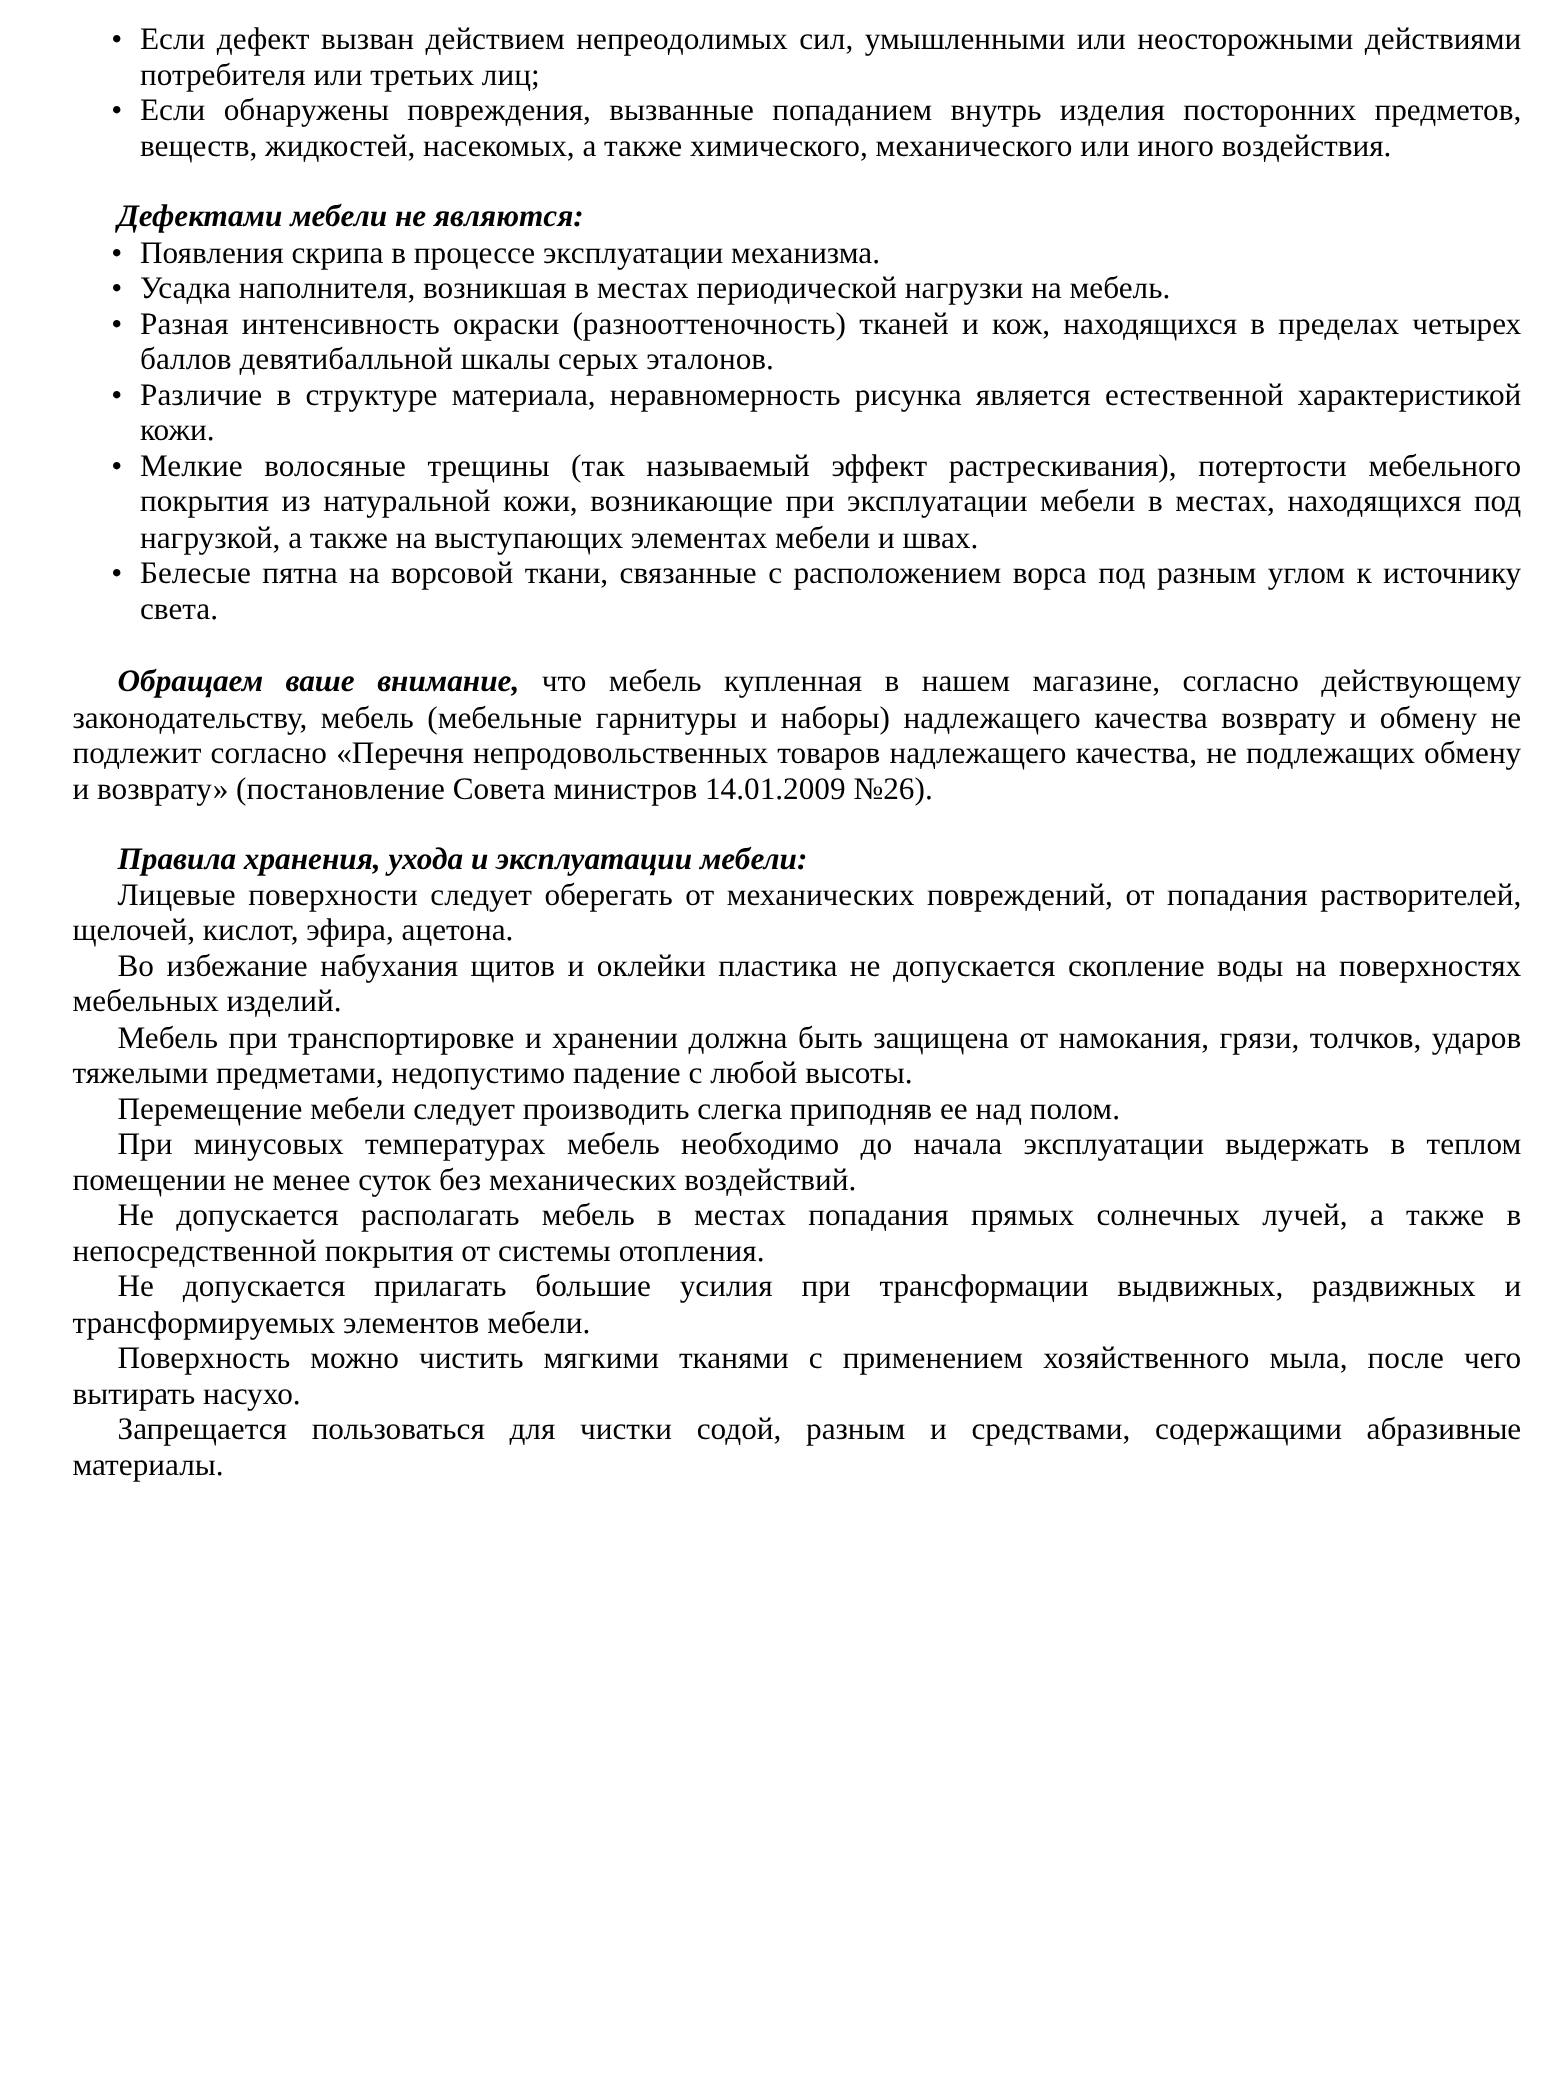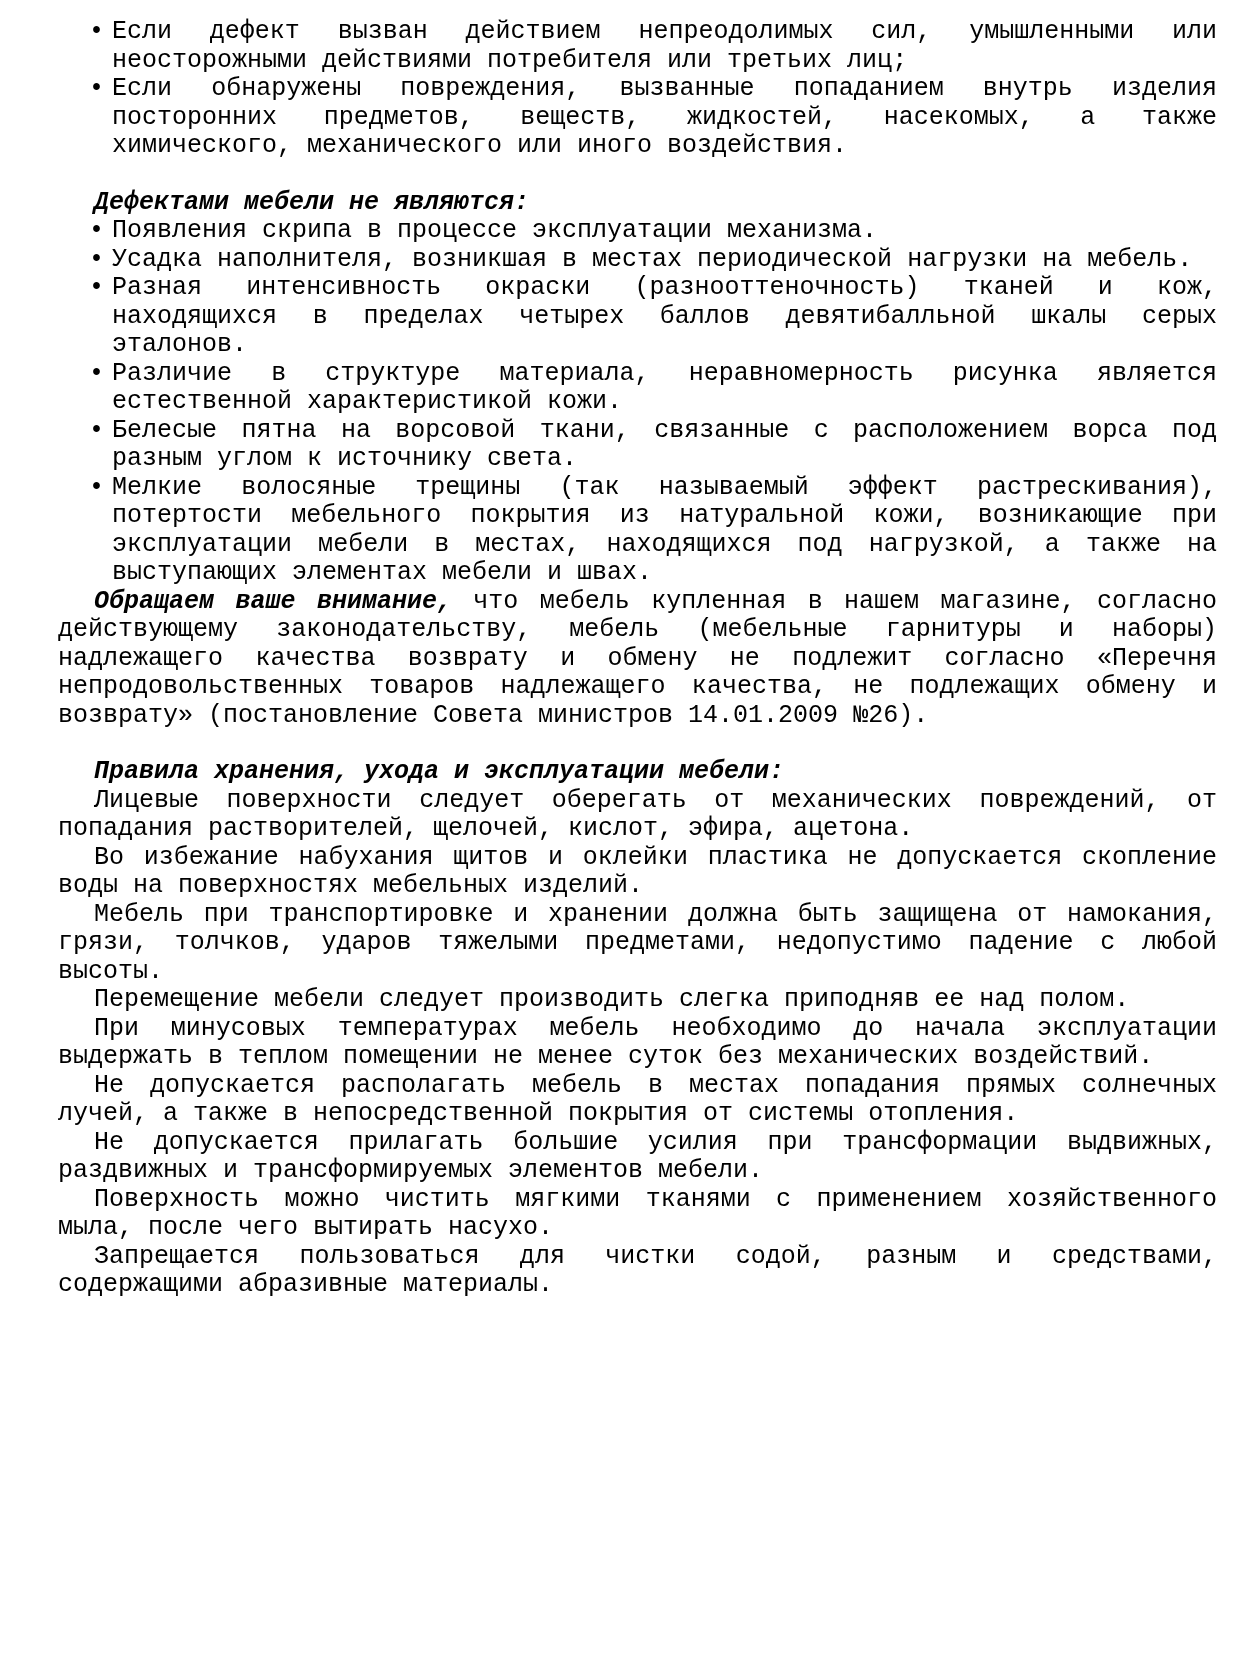--- a/index.html
+++ b/index.html
@@ -12,21 +12,21 @@
     height: 1673px;
     overflow: hidden;
   }
   .page {
     box-sizing: border-box;
     width: 1241px;
     height: 1673px;
     padding: 18px 24px 0 58px;
     background: #ffffff;
     color: #000000;
-    font-family: Liberation Mono, monospace;
+    font-family: Liberation Serif, serif;
     font-size: 25px;
     line-height: 28.5px;
     text-align: justify;
   }
   ul.blist {
     list-style: none;
     margin: 0;
     padding: 0;
   }
   ul.blist > li {
@@ -43,20 +43,21 @@
     margin: 28px 0 0 0;
     font-weight: bold;
     font-style: italic;
     text-indent: 36px;
   }
   p.para {
     margin: 0;
     text-indent: 36px;
   }
   p.attention {
+    margin-top: 30px;
   }
   .lead {
     font-weight: bold;
     font-style: italic;
   }
 </style>
 </head>
 <body>
 
 <div class="page">
@@ -66,22 +67,22 @@
     <li><span>Если обнаружены повреждения, вызванные попаданием внутрь изделия посторонних предметов, веществ, жидкостей, насекомых, а также химического, механического или иного воздействия.</span></li>
   </ul>
 
   <p class="heading">Дефектами мебели не являются:</p>
 
   <ul class="blist">
     <li><span>Появления скрипа в процессе эксплуатации механизма.</span></li>
     <li><span>Усадка наполнителя, возникшая в местах периодической нагрузки на мебель.</span></li>
     <li><span>Разная интенсивность окраски (разнооттеночность) тканей и кож, находящихся в пределах четырех баллов девятибалльной шкалы серых эталонов.</span></li>
     <li><span>Различие в структуре материала, неравномерность рисунка является естественной характеристикой кожи.</span></li>
+    <li><span>Мелкие волосяные трещины (так называемый эффект растрескивания), потертости мебельного покрытия из натуральной кожи, возникающие при эксплуатации мебели в местах, находящихся под нагрузкой, а также на выступающих элементах мебели и швах.</span></li>
     <li><span>Белесые пятна на ворсовой ткани, связанные с расположением ворса под разным углом к источнику света.</span></li>
-    <li><span>Мелкие волосяные трещины (так называемый эффект растрескивания), потертости мебельного покрытия из натуральной кожи, возникающие при эксплуатации мебели в местах, находящихся под нагрузкой, а также на выступающих элементах мебели и швах.</span></li>
   </ul>
 
   <p class="para attention"><span class="lead">Обращаем ваше внимание,</span><span> что мебель купленная в нашем магазине, согласно действующему законодательству, мебель (мебельные гарнитуры и наборы) надлежащего качества возврату и обмену не подлежит согласно «Перечня непродовольственных товаров надлежащего качества, не подлежащих обмену и возврату» (постановление Совета министров 14.01.2009 №26).</span></p>
 
   <p class="heading">Правила хранения, ухода и эксплуатации мебели:</p>
 
   <p class="para">Лицевые поверхности следует оберегать от механических повреждений, от попадания растворителей, щелочей, кислот, эфира, ацетона.</p>
   <p class="para">Во избежание набухания щитов и оклейки пластика не допускается скопление воды на поверхностях мебельных изделий.</p>
   <p class="para">Мебель при транспортировке и хранении должна быть защищена от намокания, грязи, толчков, ударов тяжелыми предметами, недопустимо падение с любой высоты.</p>
   <p class="para">Перемещение мебели следует производить слегка приподняв ее над полом.</p>

